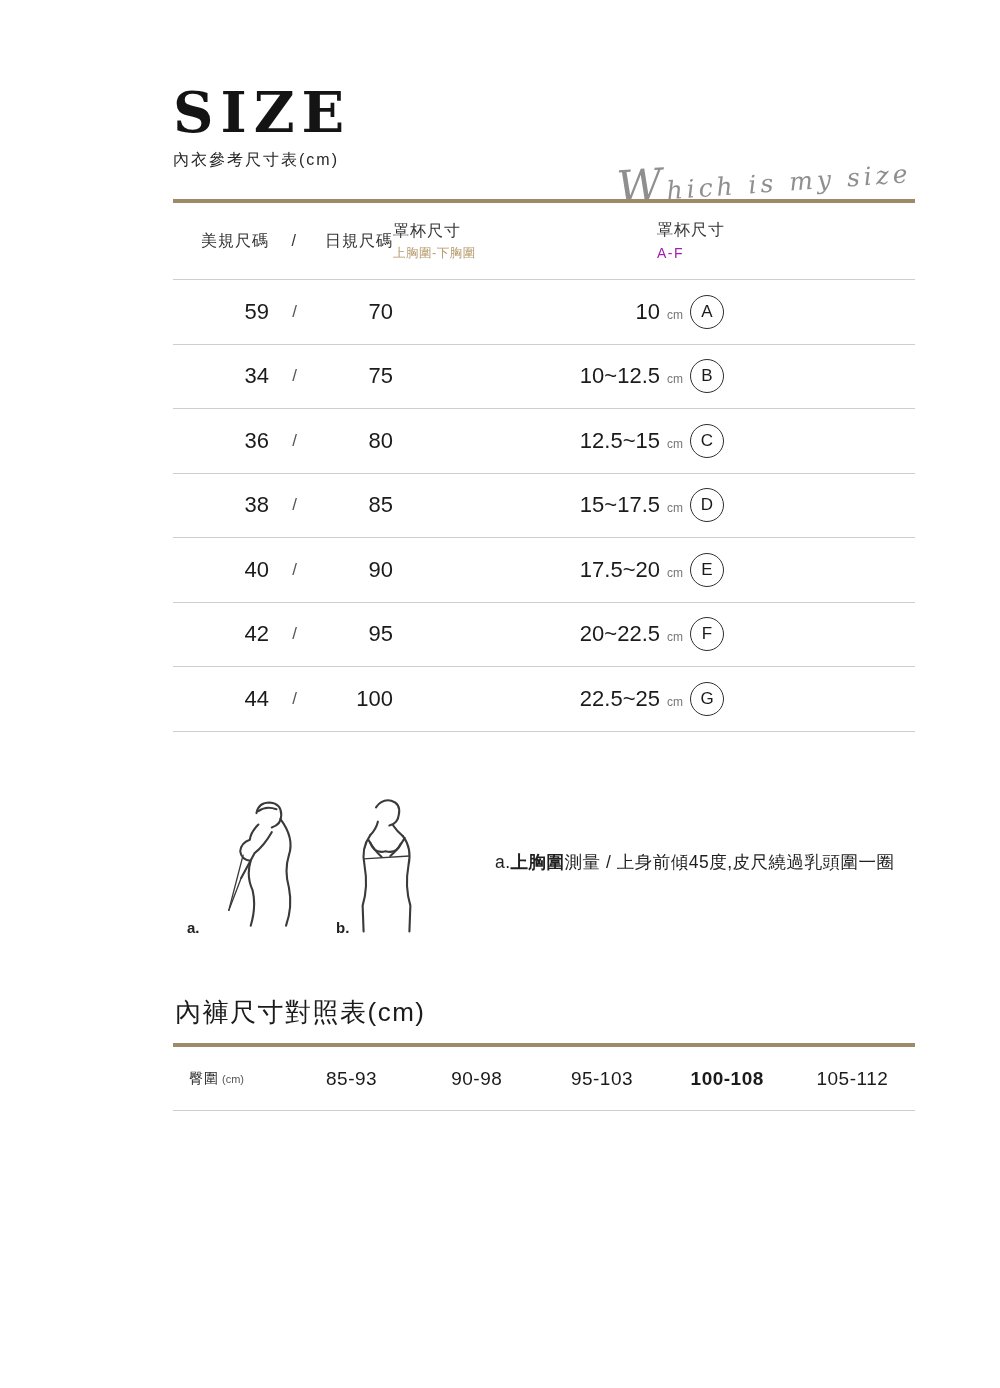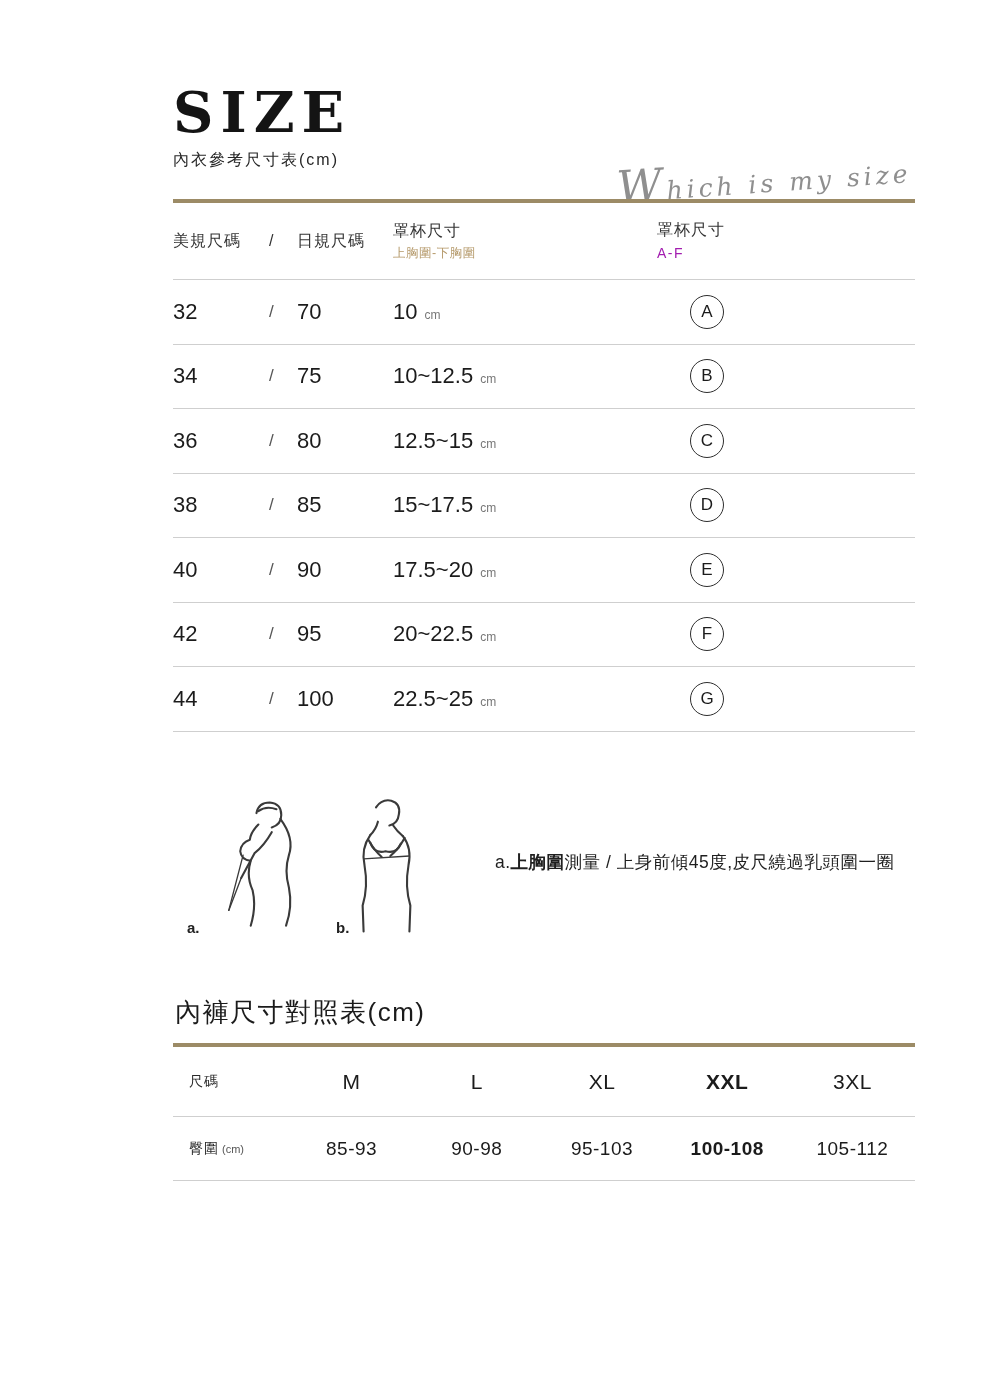--- a/index.html
+++ b/index.html
@@ -34,21 +34,21 @@
   #divider-panty { top: 1043px; }
 
   
   .bra-table { position: absolute; top: 203px; left: 0; width: 100%; }
   .brow {
     display: grid; grid-template-columns: 96px 28px 96px 290px 1fr;
     align-items: center; border-bottom: 1px solid #cfcfcf;
   }
   .brow.head { height: 77px; }
   .brow.data { height: 64.5px; font-size: 22px; color: #1b1b1b; }
-  .c-us, .c-sep, .c-jp, .c-cup { text-align: left; }
+  .c-us, .c-sep, .c-jp, .c-cup { text-align: right; }
   .c-sep { color: #555; font-size: 17px; }
   .th { font-size: 16px; letter-spacing: 1px; color: #333; }
   .th-stack { text-align: left; line-height: 1; }
   .th-sub-gold { margin-top: 8px; font-size: 12.5px; color: var(--gold, #b5996a); letter-spacing: .5px; }
   .th-sub-dark { margin-top: 8px; font-size: 14px; color: #a21caf; letter-spacing: 1.5px; }
   .th-letter { width: 100px; margin-left: -26px; }
   .unit { font-size: 12px; color: #777; margin-left: 7px; }
   .cup-circle {
     display: inline-flex; width: 34px; height: 34px; margin-left: 7px;
     border: 1.6px solid #2e2e2e; border-radius: 50%;
@@ -105,21 +105,21 @@
           <div>罩杯尺寸</div>
           <div class="th-sub-gold">上胸圍-下胸圍</div>
         </div>
         <div class="th th-stack th-letter">
           <div>罩杯尺寸</div>
           <div class="th-sub-dark">A-F</div>
         </div>
       </div>
 
       <div class="brow data">
-        <div class="c-us">32</div>
+        <div class="c-us">59</div>
         <div class="c-sep">/</div>
         <div class="c-jp">70</div>
         <div class="c-cup"><span>10</span><span class="unit">cm</span></div>
         <div class="c-letter"><span class="cup-circle">A</span></div>
       </div>
       <div class="brow data">
         <div class="c-us">34</div>
         <div class="c-sep">/</div>
         <div class="c-jp">75</div>
         <div class="c-cup"><span>10~12.5</span><span class="unit">cm</span></div>
@@ -201,28 +201,20 @@
       </div>
       <div class="guide-text">
         <div><span>a.</span><span class="gb">上胸圍</span><span>測量 / 上身前傾45度,皮尺繞過乳頭圍一圈</span></div>
       </div>
     </div>
 
     <div class="panty-title">內褲尺寸對照表(cm)</div>
     <div class="divider" id="divider-panty"></div>
 
     <div class="panty-table">
-      <div class="prow head">
-        <div class="p-label">尺碼</div>
-        <div class="p-cell">M</div>
-        <div class="p-cell">L</div>
-        <div class="p-cell">XL</div>
-        <div class="p-cell bold">XXL</div>
-        <div class="p-cell">3XL</div>
-      </div>
       <div class="prow data">
         <div class="p-label"><span>臀圍</span><span class="p-unit">(cm)</span></div>
         <div class="p-cell">85-93</div>
         <div class="p-cell">90-98</div>
         <div class="p-cell">95-103</div>
         <div class="p-cell bold">100-108</div>
         <div class="p-cell">105-112</div>
       </div>
     </div>
 

